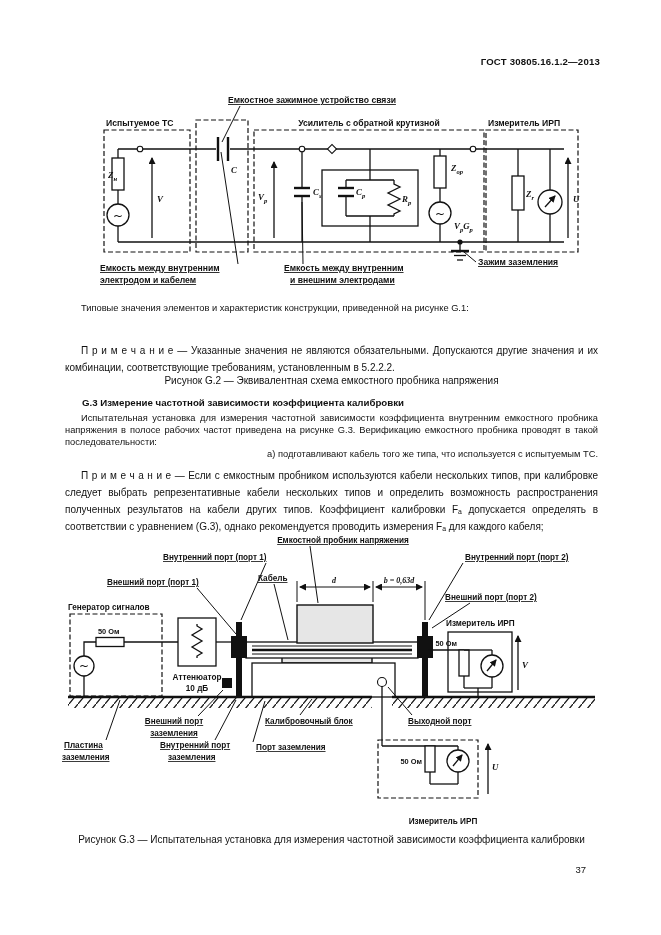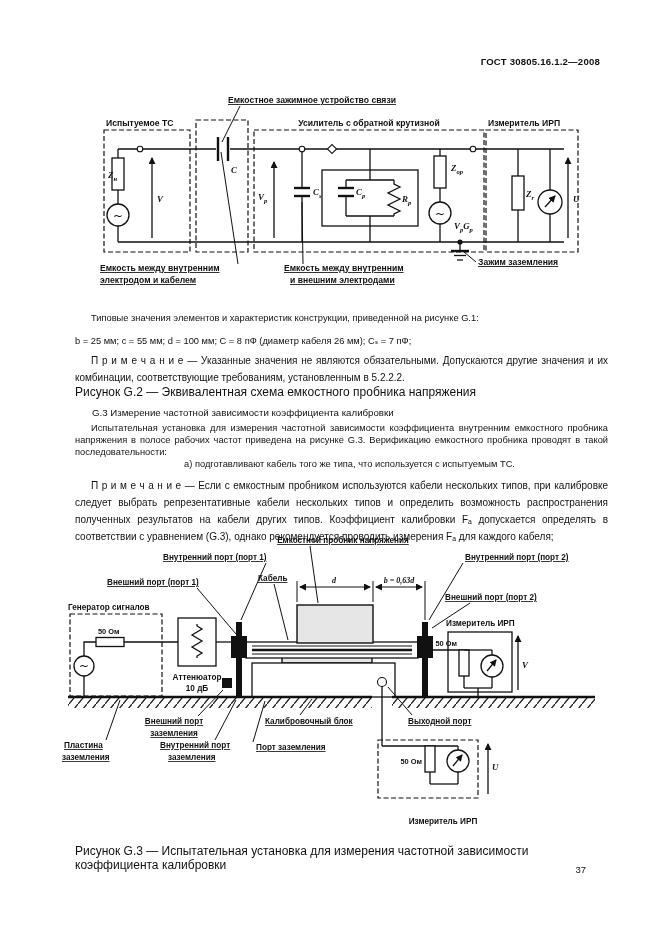--- a/index.html
+++ b/index.html
@@ -3,24 +3,24 @@
 <meta charset="utf-8">
 <style>
   html,body{margin:0;padding:0}
   body{width:661px;height:935px;background:#fff;font-family:"Liberation Sans","DejaVu Sans",sans-serif;color:#111;position:relative;overflow:hidden}
   .abs{position:absolute}
   .hdr{top:56px;right:61px;font-weight:bold;font-size:9.6px;letter-spacing:.2px}
   .blk{left:64px;width:533px}
   .body-t{font-size:9.3px;line-height:12px;text-align:justify}
   .note-t{font-size:10px;line-height:17px;text-align:justify}
   .ind{text-indent:16px}
-  .cap{font-size:12px}
-  .h3{font-weight:normal;font-size:9.7px}
+  .cap{text-align:center;font-size:10px}
+  .h3{font-weight:bold;font-size:9.7px}
   .pn{font-size:9.5px}
-  p{margin:11px}
+  p{margin:1px}
   
   .w{stroke:#111;stroke-width:1.3;fill:none}
   .w2{stroke:#111;stroke-width:2.4;fill:none}
   .thin{stroke:#111;stroke-width:1;fill:none}
   .db{fill:none;stroke:#111;stroke-width:1.2;stroke-dasharray:5 2.5}
   .bx{fill:#fff;stroke:#111;stroke-width:1.3}
   .gbx{fill:#e6e6e6;stroke:#111;stroke-width:1.4}
   .blackfill{fill:#111;stroke:none}
   .nd{fill:#fff;stroke:#111;stroke-width:1.1}
   svg text{fill:#111}
@@ -30,21 +30,21 @@
   .tc9{font:bold 8.6px "Liberation Sans","DejaVu Sans",sans-serif;text-decoration:underline}
   .ts{font:italic bold 8.8px "Liberation Serif","DejaVu Serif",serif}
   .ts2{font:italic bold 8px "Liberation Serif","DejaVu Serif",serif}
   .sb{font-size:6.6px}
   .tild{font:12px "DejaVu Sans",sans-serif;text-anchor:middle}
   .r50{font:bold 7.4px "Liberation Sans","DejaVu Sans",sans-serif}
 </style>
 </head>
 <body>
 
-<div class="abs hdr">ГОСТ 30805.16.1.2—2008</div>
+<div class="abs hdr">ГОСТ 30805.16.1.2—2013</div>
 
 <svg class="abs" style="left:88px;top:92px" width="500" height="200" viewBox="0 0 500 200">
   <defs>
     <marker id="ah1" markerWidth="7" markerHeight="7" refX="6" refY="3.5" orient="auto-start-reverse" markerUnits="userSpaceOnUse">
       <path d="M0,0L7,3.5L0,7z" fill="#111"></path>
     </marker>
   </defs>
 
   <text class="tc9" x="140" y="11">Емкостное зажимное устройство связи</text>
   <line class="thin" x1="152" y1="14" x2="134" y2="50"></line>
@@ -142,31 +142,30 @@
   <text class="tc9" x="12" y="179">Емкость между внутренним</text>
   <text class="tc9" x="12" y="191">электродом и кабелем</text>
   <line class="thin" x1="150" y1="172" x2="133" y2="60"></line>
   <text class="tc9" x="196" y="179">Емкость между внутренним</text>
   <text class="tc9" x="202" y="191">и внешним электродами</text>
   <line class="thin" x1="215" y1="172" x2="214" y2="110"></line>
 </svg>
 
 <div class="abs blk body-t" style="top:301px;text-align:left">
   <p class="ind">Типовые значения элементов и характеристик конструкции, приведенной на рисунке G.1:</p>
-  <p>b = 25 мм; c = 55 мм; d = 100 мм; C = 8 пФ (диаметр кабеля 26 мм); Cₛ = 7 пФ;</p>
 </div>
 
 <p class="abs blk note-t ind" style="top:341px">П р и м е ч а н и е — Указанные значения не являются обязательными. Допускаются другие значения и их комбинации, соответствующие требованиям, установленным в 5.2.2.2.</p>
 
 <p class="abs blk cap" style="top:374px">Рисунок G.2 — Эквивалентная схема емкостного пробника напряжения</p>
 
 <p class="abs h3" style="left:81px;top:396px">G.3 Измерение частотной зависимости коэффициента калибровки</p>
 
 <p class="abs blk body-t ind" style="top:411px">Испытательная установка для измерения частотной зависимости коэффициента внутренним емкостного пробника напряжения в полосе рабочих частот приведена на рисунке G.3. Верификацию емкостного пробника проводят в такой последовательности:</p>
-<p class="abs blk body-t ind" style="top:447px;text-align:center">а) подготавливают кабель того же типа, что используется с испытуемым ТС.</p>
+<p class="abs blk body-t ind" style="top:447px;text-align:right">а) подготавливают кабель того же типа, что используется с испытуемым ТС.</p>
 
 <p class="abs blk note-t ind" style="top:466px">П р и м е ч а н и е — Если с емкостным пробником используются кабели нескольких типов, при калибровке следует выбрать репрезентативные кабели нескольких типов и определить возможность распространения полученных результатов на кабели других типов. Коэффициент калибровки Fₐ допускается определять в соответствии с уравнением (G.3), однако рекомендуется проводить измерения Fₐ для каждого кабеля;</p>
 
 <svg class="abs" style="left:60px;top:528px" width="540" height="302" viewBox="0 0 540 302">
   <defs>
     <marker id="ah2" markerWidth="7" markerHeight="7" refX="6" refY="3.5" orient="auto-start-reverse" markerUnits="userSpaceOnUse">
       <path d="M0,0L7,3.5L0,7z" fill="#111"></path>
     </marker>
     <pattern id="hatch" width="9" height="11" patternUnits="userSpaceOnUse">
       <line x1="9" y1="0" x2="0" y2="11" stroke="#111" stroke-width="1.2"></line>

